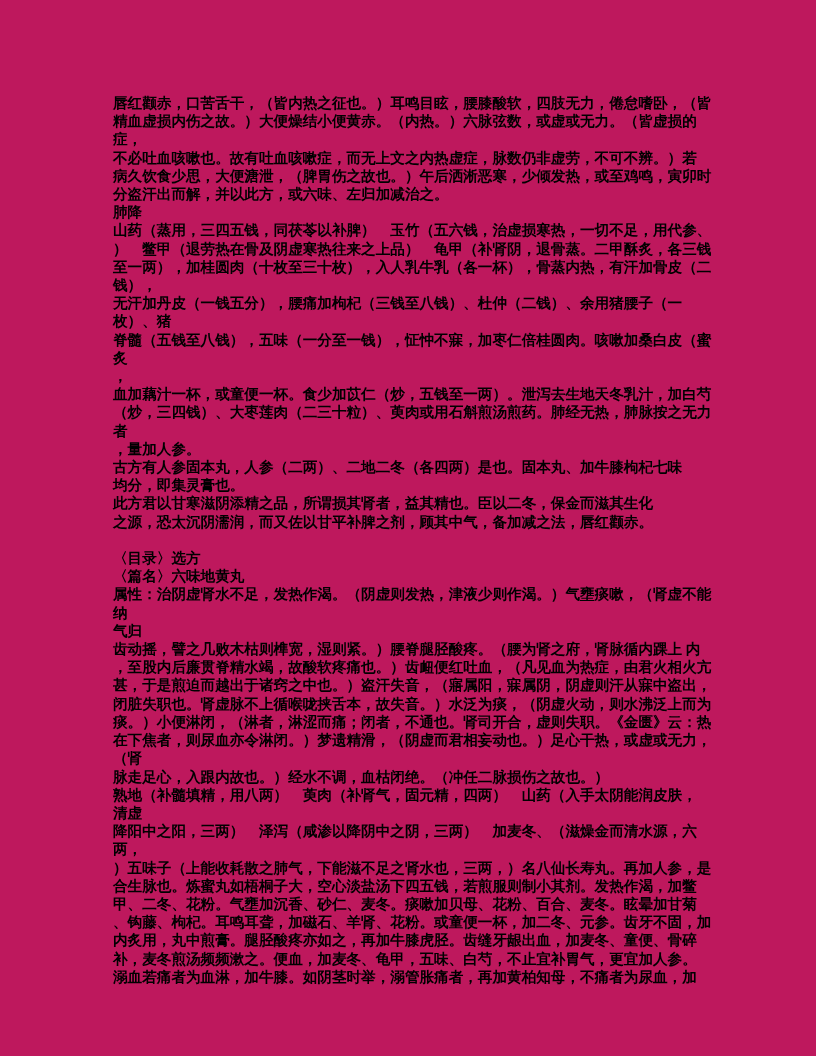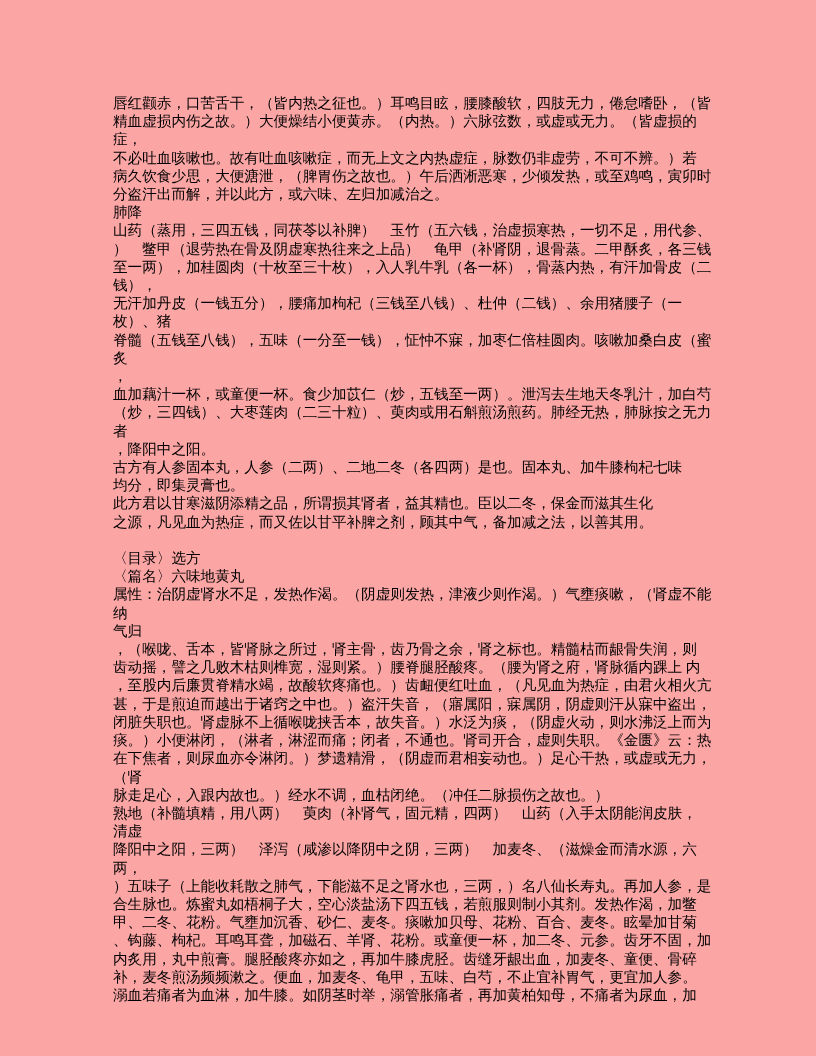--- a/index.html
+++ b/index.html
@@ -4,22 +4,23 @@
 <style>
   html, body {
     margin: 0;
     padding: 0;
     background: #ffffff;
   }
   .page {
     position: relative;
     width: 816px;
     height: 1056px;
-    background: #fca5a5;
+    background: #be185d;
     overflow: hidden;
+    font-weight: bold;
   }
   .doc-body {
     position: absolute;
     left: 113px;
     top: 94px;
     width: 600px;
     color: #000000;
     font-family: "Liberation Serif", "DejaVu Serif", serif;
     font-size: 14.6px;
     line-height: 18.2px;
@@ -44,31 +45,30 @@
       <div class="text-line">分盗汗出而解，并以此方，或六味、左归加减治之。</div>
       <div class="text-line">肺降</div>
       <div class="text-line">山药（蒸用，三四五钱，同茯苓以补脾）　玉竹（五六钱，治虚损寒热，一切不足，用代参、</div>
       <div class="text-line">）　鳖甲（退劳热在骨及阴虚寒热往来之上品）　龟甲（补肾阴，退骨蒸。二甲酥炙，各三钱</div>
       <div class="text-line">至一两），加桂圆肉（十枚至三十枚），入人乳牛乳（各一杯），骨蒸内热，有汗加骨皮（二钱），</div>
       <div class="text-line">无汗加丹皮（一钱五分），腰痛加枸杞（三钱至八钱）、杜仲（二钱）、余用猪腰子（一枚）、猪</div>
       <div class="text-line">脊髓（五钱至八钱），五味（一分至一钱），怔忡不寐，加枣仁倍桂圆肉。咳嗽加桑白皮（蜜炙</div>
       <div class="text-line">，</div>
       <div class="text-line">血加藕汁一杯，或童便一杯。食少加苡仁（炒，五钱至一两）。泄泻去生地天冬乳汁，加白芍</div>
       <div class="text-line">（炒，三四钱）、大枣莲肉（二三十粒）、萸肉或用石斛煎汤煎药。肺经无热，肺脉按之无力者</div>
-      <div class="text-line">，降阳中之阳。</div>
+      <div class="text-line">，量加人参。</div>
       <div class="text-line">古方有人参固本丸，人参（二两）、二地二冬（各四两）是也。固本丸、加牛膝枸杞七味</div>
       <div class="text-line">均分，即集灵膏也。</div>
       <div class="text-line">此方君以甘寒滋阴添精之品，所谓损其肾者，益其精也。臣以二冬，保金而滋其生化</div>
-      <div class="text-line">之源，凡见血为热症，而又佐以甘平补脾之剂，顾其中气，备加减之法，以善其用。</div>
+      <div class="text-line">之源，恐太沉阴濡润，而又佐以甘平补脾之剂，顾其中气，备加减之法，唇红颧赤。</div>
       <div class="text-line"></div>
       <div class="text-line">〈目录〉选方</div>
       <div class="text-line">〈篇名〉六味地黄丸</div>
       <div class="text-line">属性：治阴虚肾水不足，发热作渴。（阴虚则发热，津液少则作渴。）气壅痰嗽，（肾虚不能纳</div>
       <div class="text-line">气归</div>
-      <div class="text-line">，（喉咙、舌本，皆肾脉之所过，肾主骨，齿乃骨之余，肾之标也。精髓枯而龈骨失润，则</div>
       <div class="text-line">齿动摇，譬之几败木枯则榫宽，湿则紧。）腰脊腿胫酸疼。（腰为肾之府，肾脉循内踝上 内</div>
       <div class="text-line">，至股内后廉贯脊精水竭，故酸软疼痛也。）齿衄便红吐血，（凡见血为热症，由君火相火亢</div>
       <div class="text-line">甚，于是煎迫而越出于诸窍之中也。）盗汗失音，（寤属阳，寐属阴，阴虚则汗从寐中盗出，</div>
       <div class="text-line">闭脏失职也。肾虚脉不上循喉咙挟舌本，故失音。）水泛为痰，（阴虚火动，则水沸泛上而为</div>
       <div class="text-line">痰。）小便淋闭，（淋者，淋涩而痛；闭者，不通也。肾司开合，虚则失职。《金匮》云：热</div>
       <div class="text-line">在下焦者，则尿血亦令淋闭。）梦遗精滑，（阴虚而君相妄动也。）足心干热，或虚或无力，（肾</div>
       <div class="text-line">脉走足心，入跟内故也。）经水不调，血枯闭绝。（冲任二脉损伤之故也。）</div>
       <div class="text-line">熟地（补髓填精，用八两）　萸肉（补肾气，固元精，四两）　山药（入手太阴能润皮肤，</div>
       <div class="text-line">清虚</div>
       <div class="text-line">降阳中之阳，三两）　泽泻（咸渗以降阴中之阴，三两）　加麦冬、（滋燥金而清水源，六两，</div>

